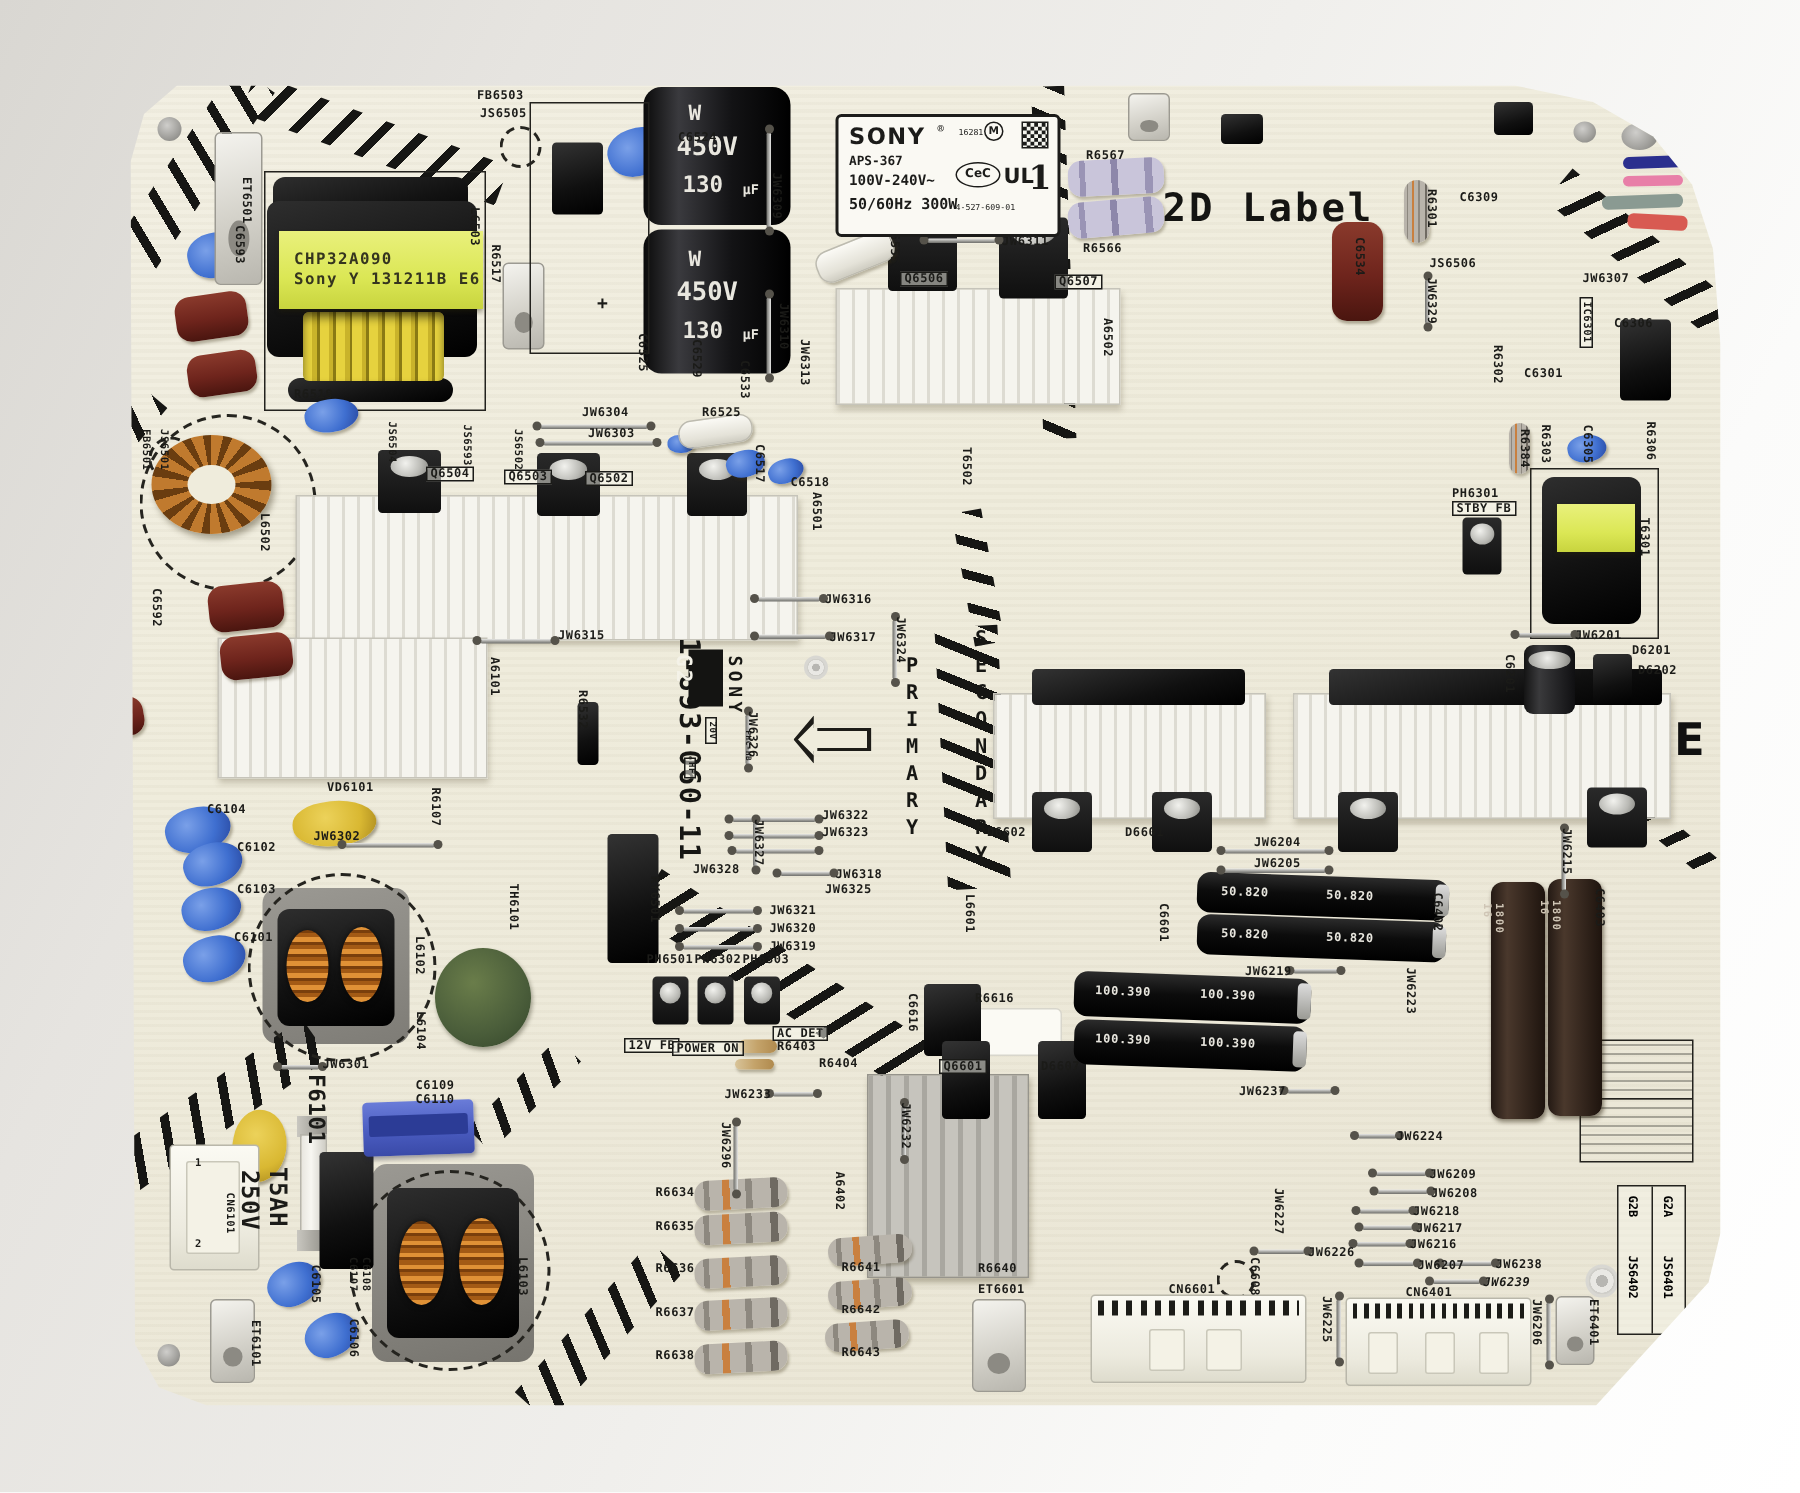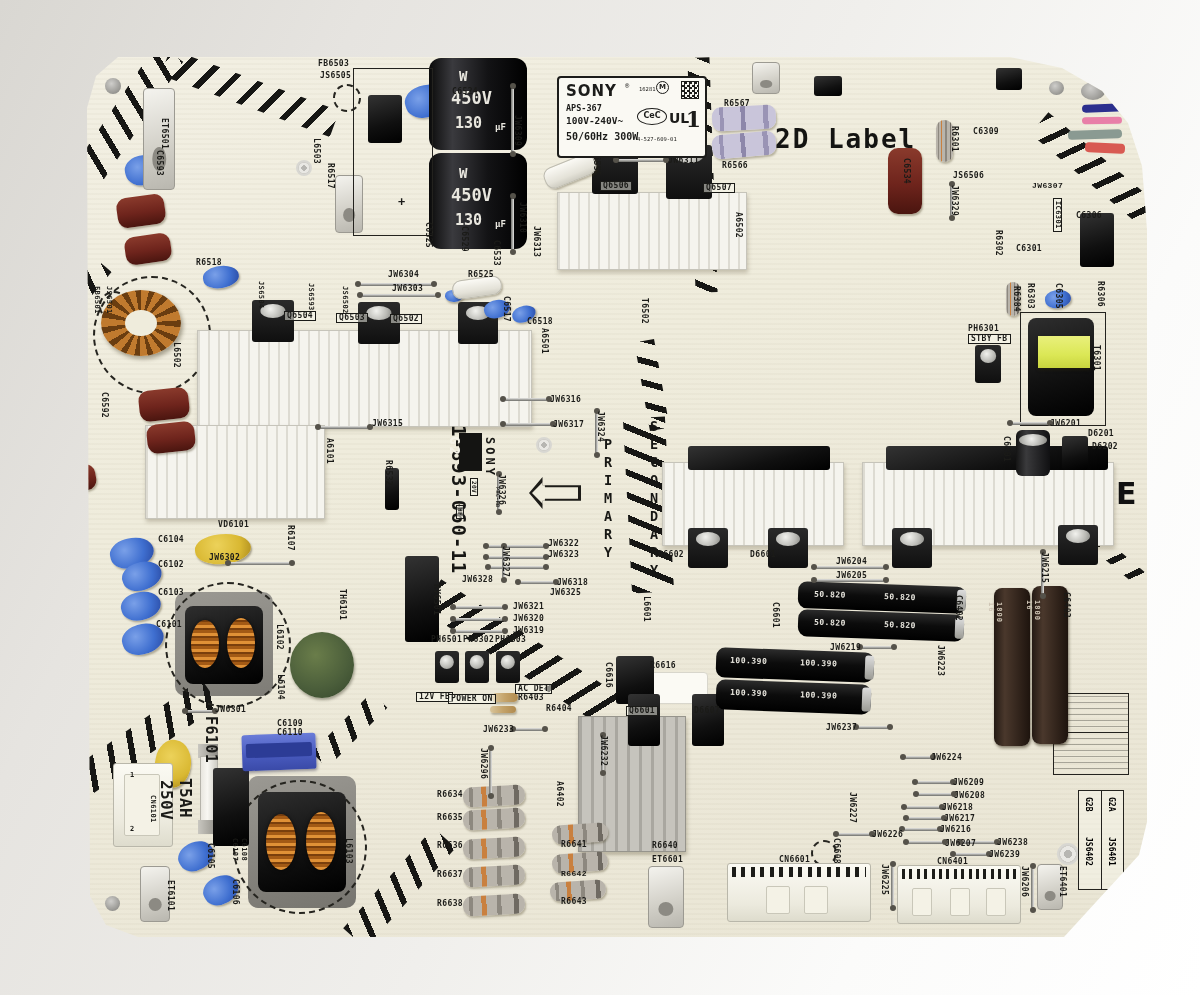--- a/index.html
+++ b/index.html
@@ -288,20 +288,31 @@
         <div class="jumper" style="position: absolute; left: 604px; top: 737px; width: 34px; transform: rotate(90deg);"></div>
         <div class="jumper" style="position: absolute; left: 1034px; top: 868px; width: 40px; transform: rotate(90deg);"></div>
         <div class="jumper" style="position: absolute; left: 894px; top: 866px; width: 40px; transform: rotate(90deg);"></div>
         <div class="jumper" style="position: absolute; left: 492px; top: 750px; width: 44px; transform: rotate(90deg);"></div>
         <div class="jumper" style="position: absolute; left: 1044px; top: 554px; width: 40px; transform: rotate(90deg);"></div>
         <div class="jumper" style="position: absolute; left: 230px; top: 562px; width: 60px;"></div>
         <div class="jumper" style="position: absolute; left: 520px; top: 581px; width: 34px;"></div>
         <div class="jumper" style="position: absolute; left: 953px; top: 186px; width: 30px; transform: rotate(90deg);"></div>
       </div>
 
+    <div class="c" style="left:176px;top:114px;width:146px;height:158px">
+      <div class="outline" style="left:0;top:0;width:146px;height:158px"></div>
+      <div class="tx-black" style="left:6px;top:4px;width:130px;height:38px"></div>
+      <div class="tx-black" style="left:2px;top:20px;width:140px;height:104px"></div>
+      <div class="tx-yellow" style="left:10px;top:40px;width:126px;height:52px;font-size:10.5px">
+        <span>CHP32A090</span>
+        <span>Sony Y 131211B E6</span>
+      </div>
+      <div class="chp-coil" style="left:26px;top:94px;width:94px;height:46px"></div>
+      <div class="tx-black" style="left:16px;top:138px;width:110px;height:16px"></div>
+    </div>
 
     <div class="bulk">
       <div class="outline" style="left:-76px;top:10px;width:78px;height:166px"></div>
       <div class="cyl" style="top:0;height:92px">
         <span style="left:30px;top:10px">W</span>
         <span style="left:22px;top:30px;font-size:17px">450V</span>
         <span style="left:26px;top:56px;font-size:15px">130</span>
         <span style="left:66px;top:64px;font-size:9px">µF</span>
       </div>
       <div class="cyl" style="top:95px;height:96px">
@@ -453,21 +464,21 @@
         <span class="ss" style="position: absolute; left: 600px; top: 150px; transform: rotate(90deg);">R6555</span>
         <span class="ss" style="position: absolute; left: 742px; top: 212px; transform: rotate(90deg);">A6502</span>
         <span class="ss" style="position: absolute; left: 668px; top: 144px;">JW6314</span>
         <span class="ss" style="position: absolute; left: 668px; top: 157px;">JW6311</span>
         <span class="ss" style="position: absolute; left: 724px; top: 100px;">R6567</span>
         <span class="ss" style="position: absolute; left: 722px; top: 162px;">R6566</span>
         <span class="ss" style="position: absolute; left: 958px; top: 126px; transform: rotate(90deg);">R6301</span>
         <span class="ss" style="position: absolute; left: 973px; top: 128px;">C6309</span>
         <span class="ss" style="position: absolute; left: 953px; top: 172px;">JS6506</span>
         <span class="ss" style="position: absolute; left: 958px; top: 185px; transform: rotate(90deg);">JW6329</span>
-        <span class="ss" style="position: absolute; left: 1032px; top: 182px; font-family: Liberation Mono, monospace;">JW6307</span>
+        <span class="ss" style="position: absolute; left: 1055px; top: 182px;">JW6307</span>
         <span class="ss boxed" style="position: absolute; left: 1062px; top: 198px; font-size: 7px; transform: rotate(90deg);">IC6301</span>
         <span class="ss" style="position: absolute; left: 1076px; top: 212px;">C6306</span>
         <span class="ss" style="position: absolute; left: 1002px; top: 230px; transform: rotate(90deg);">R6302</span>
         <span class="ss" style="position: absolute; left: 1016px; top: 245px;">C6301</span>
         <span class="ss" style="position: absolute; left: 1020px; top: 286px; transform: rotate(90deg);">R6384</span>
         <span class="ss" style="position: absolute; left: 1034px; top: 283px; transform: rotate(90deg);">R6303</span>
         <span class="ss" style="position: absolute; left: 1062px; top: 283px; transform: rotate(90deg);">C6305</span>
         <span class="ss" style="position: absolute; left: 1104px; top: 281px; transform: rotate(90deg);">R6306</span>
         <span class="ss" style="position: absolute; left: 968px; top: 325px;">PH6301</span>
         <span class="ss boxed" style="position: absolute; left: 968px; top: 334px;">STBY FB</span>
@@ -499,21 +510,21 @@
         <span class="ss" style="position: absolute; left: 548px; top: 540px;">JW6322</span>
         <span class="ss" style="position: absolute; left: 548px; top: 551px;">JW6323</span>
         <span class="ss" style="position: absolute; left: 550px; top: 589px;">JW6325</span>
         <span class="ss" style="position: absolute; left: 462px; top: 576px;">JW6328</span>
         <span class="ss" style="position: absolute; left: 557px; top: 579px;">JW6318</span>
         <span class="ss" style="position: absolute; left: 333px; top: 438px; transform: rotate(90deg);">A6101</span>
         <span class="ss" style="position: absolute; left: 392px; top: 460px; transform: rotate(90deg);">R6532</span>
         <span class="ss" style="position: absolute; left: 218px; top: 521px;">VD6101</span>
         <span class="ss" style="position: absolute; left: 209px; top: 554px;">JW6302</span>
         <span class="ss" style="position: absolute; left: 294px; top: 525px; transform: rotate(90deg);">R6107</span>
-        <span class="ss" style="position: absolute; left: 158px; top: 536px;">C6104</span>
+        <span class="ss" style="position: absolute; left: 138px; top: 536px;">C6104</span>
         <span class="ss" style="position: absolute; left: 158px; top: 561px;">C6102</span>
         <span class="ss" style="position: absolute; left: 158px; top: 589px;">C6103</span>
         <span class="ss" style="position: absolute; left: 156px; top: 621px;">C6101</span>
         <span class="ss" style="position: absolute; left: 346px; top: 589px; transform: rotate(90deg);">TH6101</span>
         <span class="ss" style="position: absolute; left: 440px; top: 584px; transform: rotate(90deg);">RY6501</span>
         <span class="ss" style="position: absolute; left: 283px; top: 624px; transform: rotate(90deg);">L6102</span>
         <span class="ss" style="position: absolute; left: 284px; top: 674px; transform: rotate(90deg);">L6104</span>
         <span class="ss" style="position: absolute; left: 431px; top: 636px;">PH6501</span>
         <span class="ss" style="position: absolute; left: 463px; top: 636px;">PH6302</span>
         <span class="ss" style="position: absolute; left: 495px; top: 636px;">PH6303</span>
@@ -572,21 +583,21 @@
         <span class="ss" style="position: absolute; left: 826px; top: 724px;">JW6237</span>
         <span class="ss" style="position: absolute; left: 856px; top: 792px; transform: rotate(90deg);">JW6227</span>
         <span class="ss" style="position: absolute; left: 931px; top: 754px;">JW6224</span>
         <span class="ss" style="position: absolute; left: 953px; top: 779px;">JW6209</span>
         <span class="ss" style="position: absolute; left: 954px; top: 792px;">JW6208</span>
         <span class="ss" style="position: absolute; left: 942px; top: 804px;">JW6218</span>
         <span class="ss" style="position: absolute; left: 944px; top: 815px;">JW6217</span>
         <span class="ss" style="position: absolute; left: 940px; top: 826px;">JW6216</span>
         <span class="ss" style="position: absolute; left: 945px; top: 840px;">JW6207</span>
         <span class="ss" style="position: absolute; left: 997px; top: 839px;">JW6238</span>
-        <span class="ss" style="position: absolute; left: 989px; top: 851px;">JW6239</span>
+        <span class="ss" style="position: absolute; left: 989px; top: 851px; font-style: italic;">JW6239</span>
         <span class="ss" style="position: absolute; left: 937px; top: 858px;">CN6401</span>
         <span class="ss" style="position: absolute; left: 1028px; top: 866px; transform: rotate(90deg);">JW6206</span>
         <span class="ss" style="position: absolute; left: 1066px; top: 866px; transform: rotate(90deg);">ET6401</span>
         <span class="ss" style="position: absolute; left: 779px; top: 856px;">CN6601</span>
         <span class="ss" style="position: absolute; left: 888px; top: 864px; transform: rotate(90deg);">JW6225</span>
         <span class="ss" style="position: absolute; left: 872px; top: 831px;">JW6226</span>
         <span class="ss" style="position: absolute; left: 840px; top: 838px; transform: rotate(90deg);">C6608</span>
         <span class="ss boxed" style="position: absolute; left: 284px; top: 311px;">Q6504</span>
         <span class="ss boxed" style="position: absolute; left: 336px; top: 313px;">Q6503</span>
         <span class="ss boxed" style="position: absolute; left: 390px; top: 314px;">Q6502</span>

